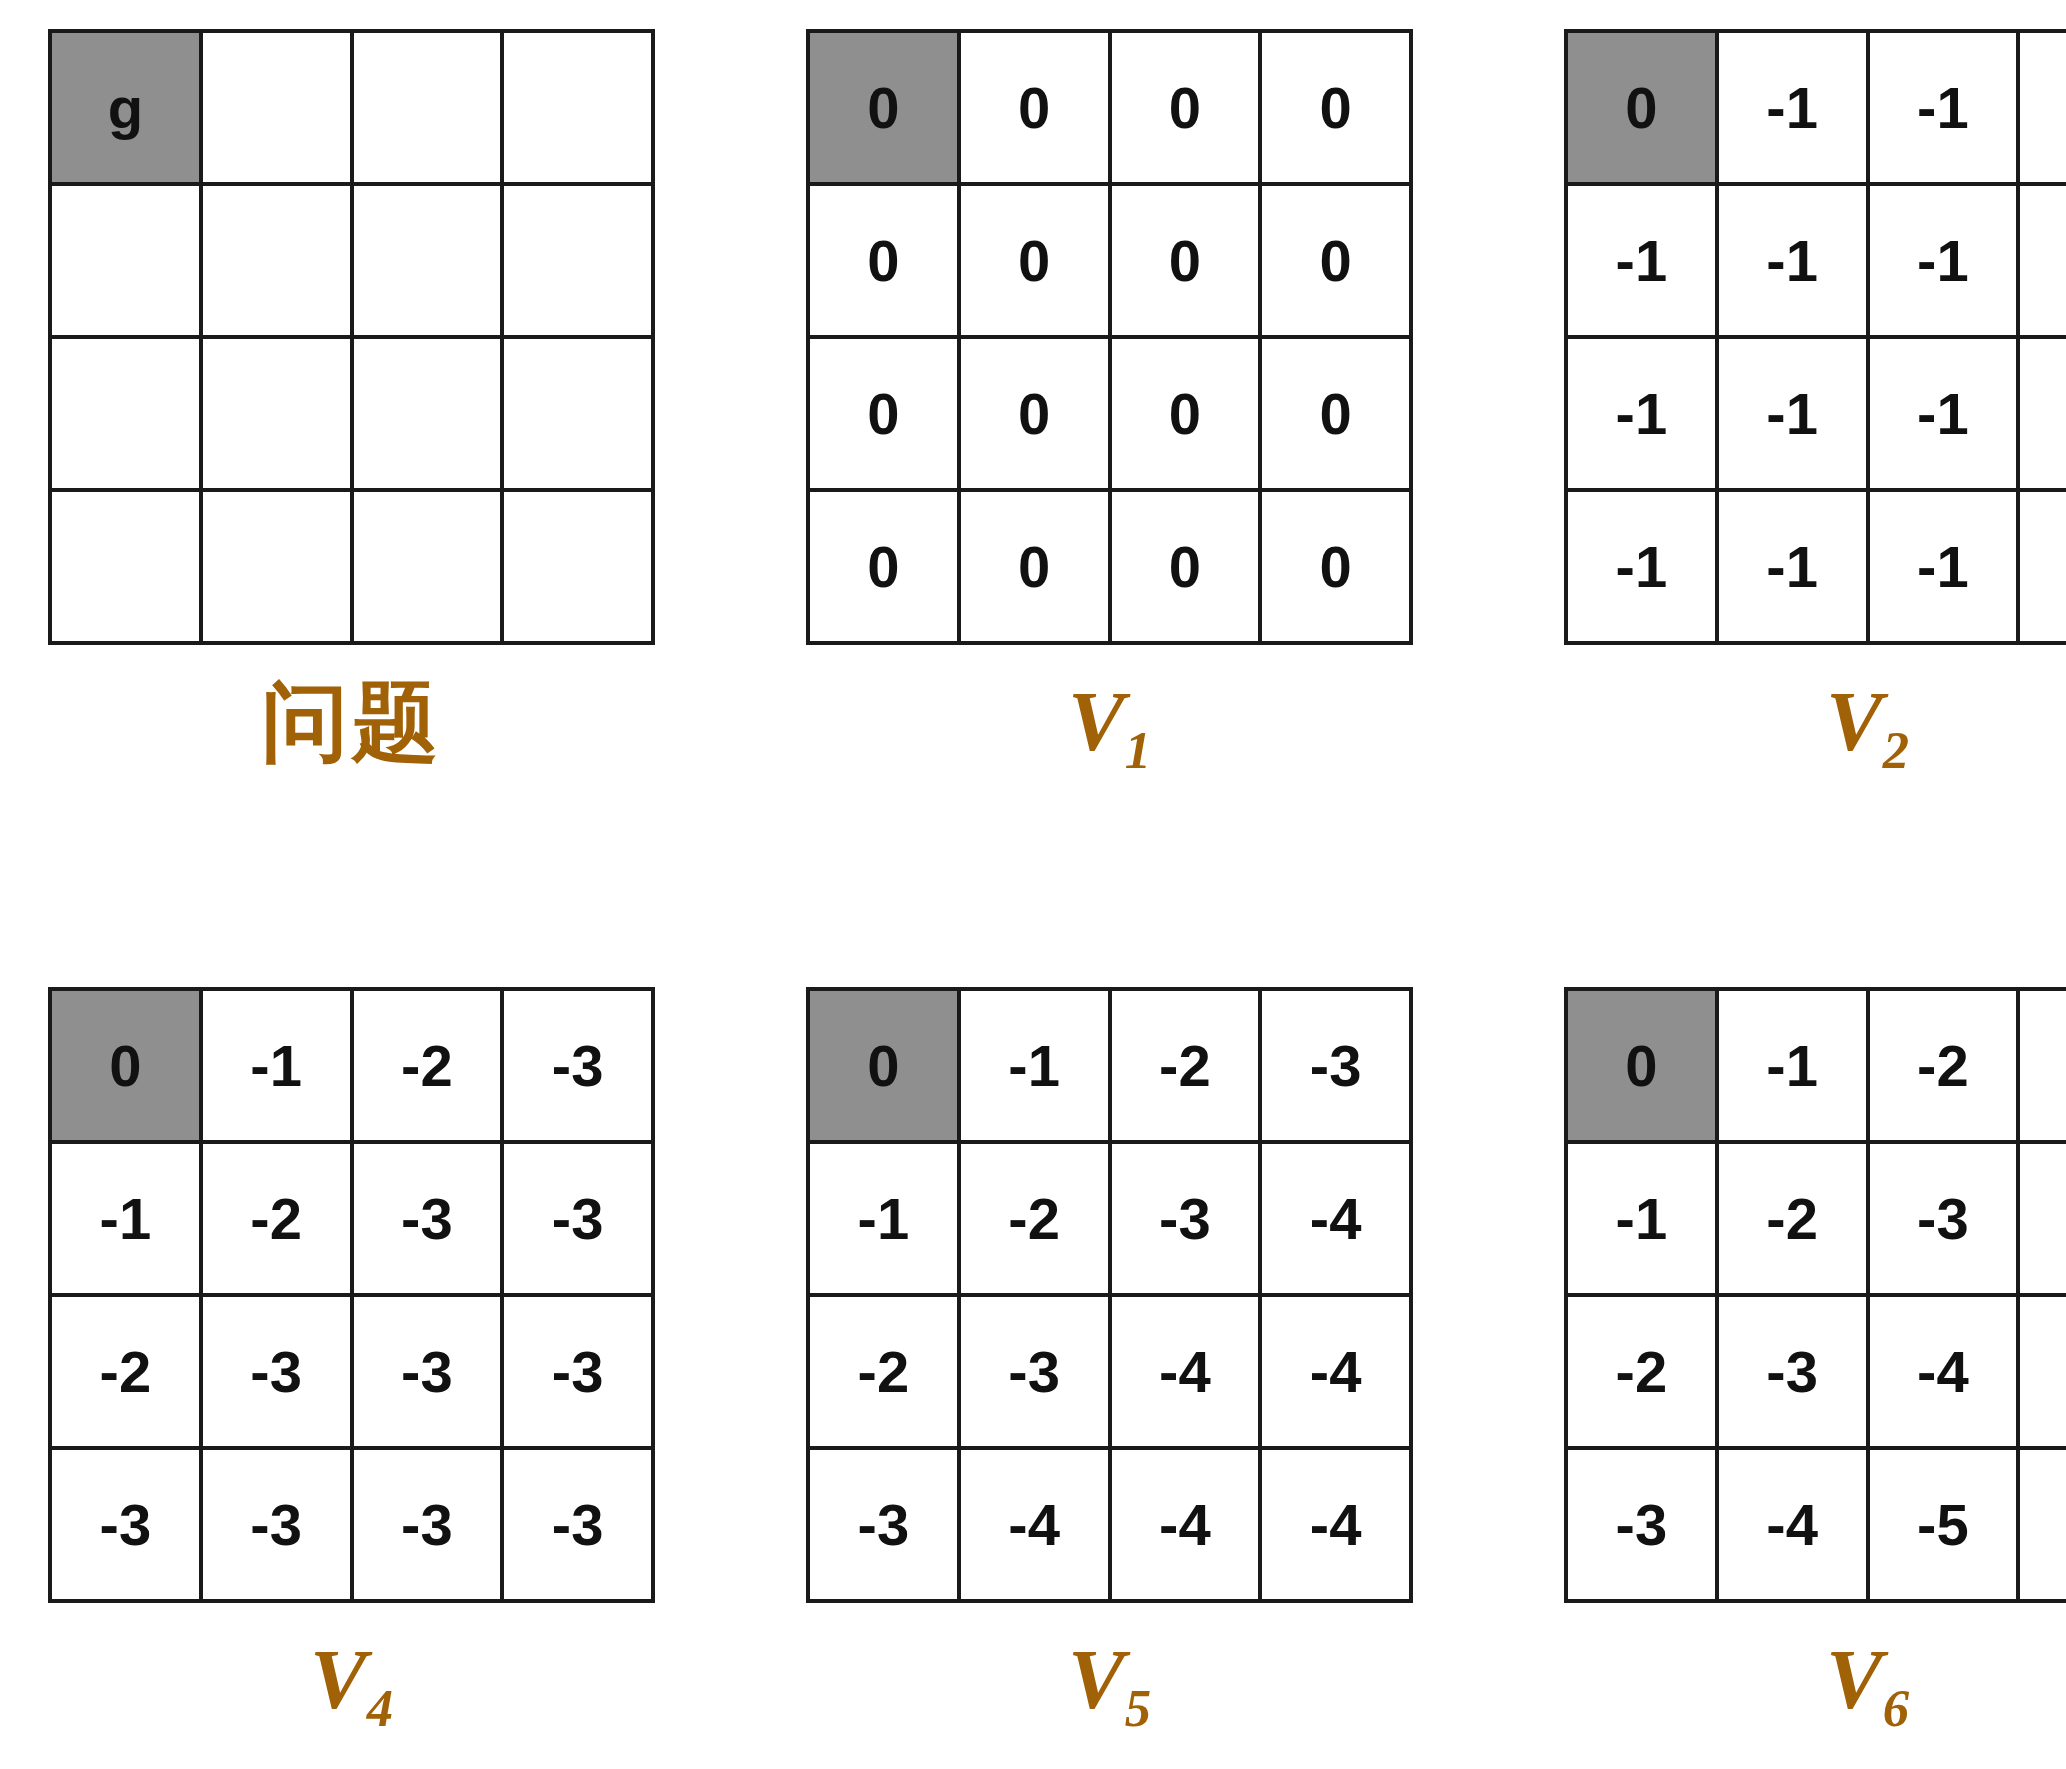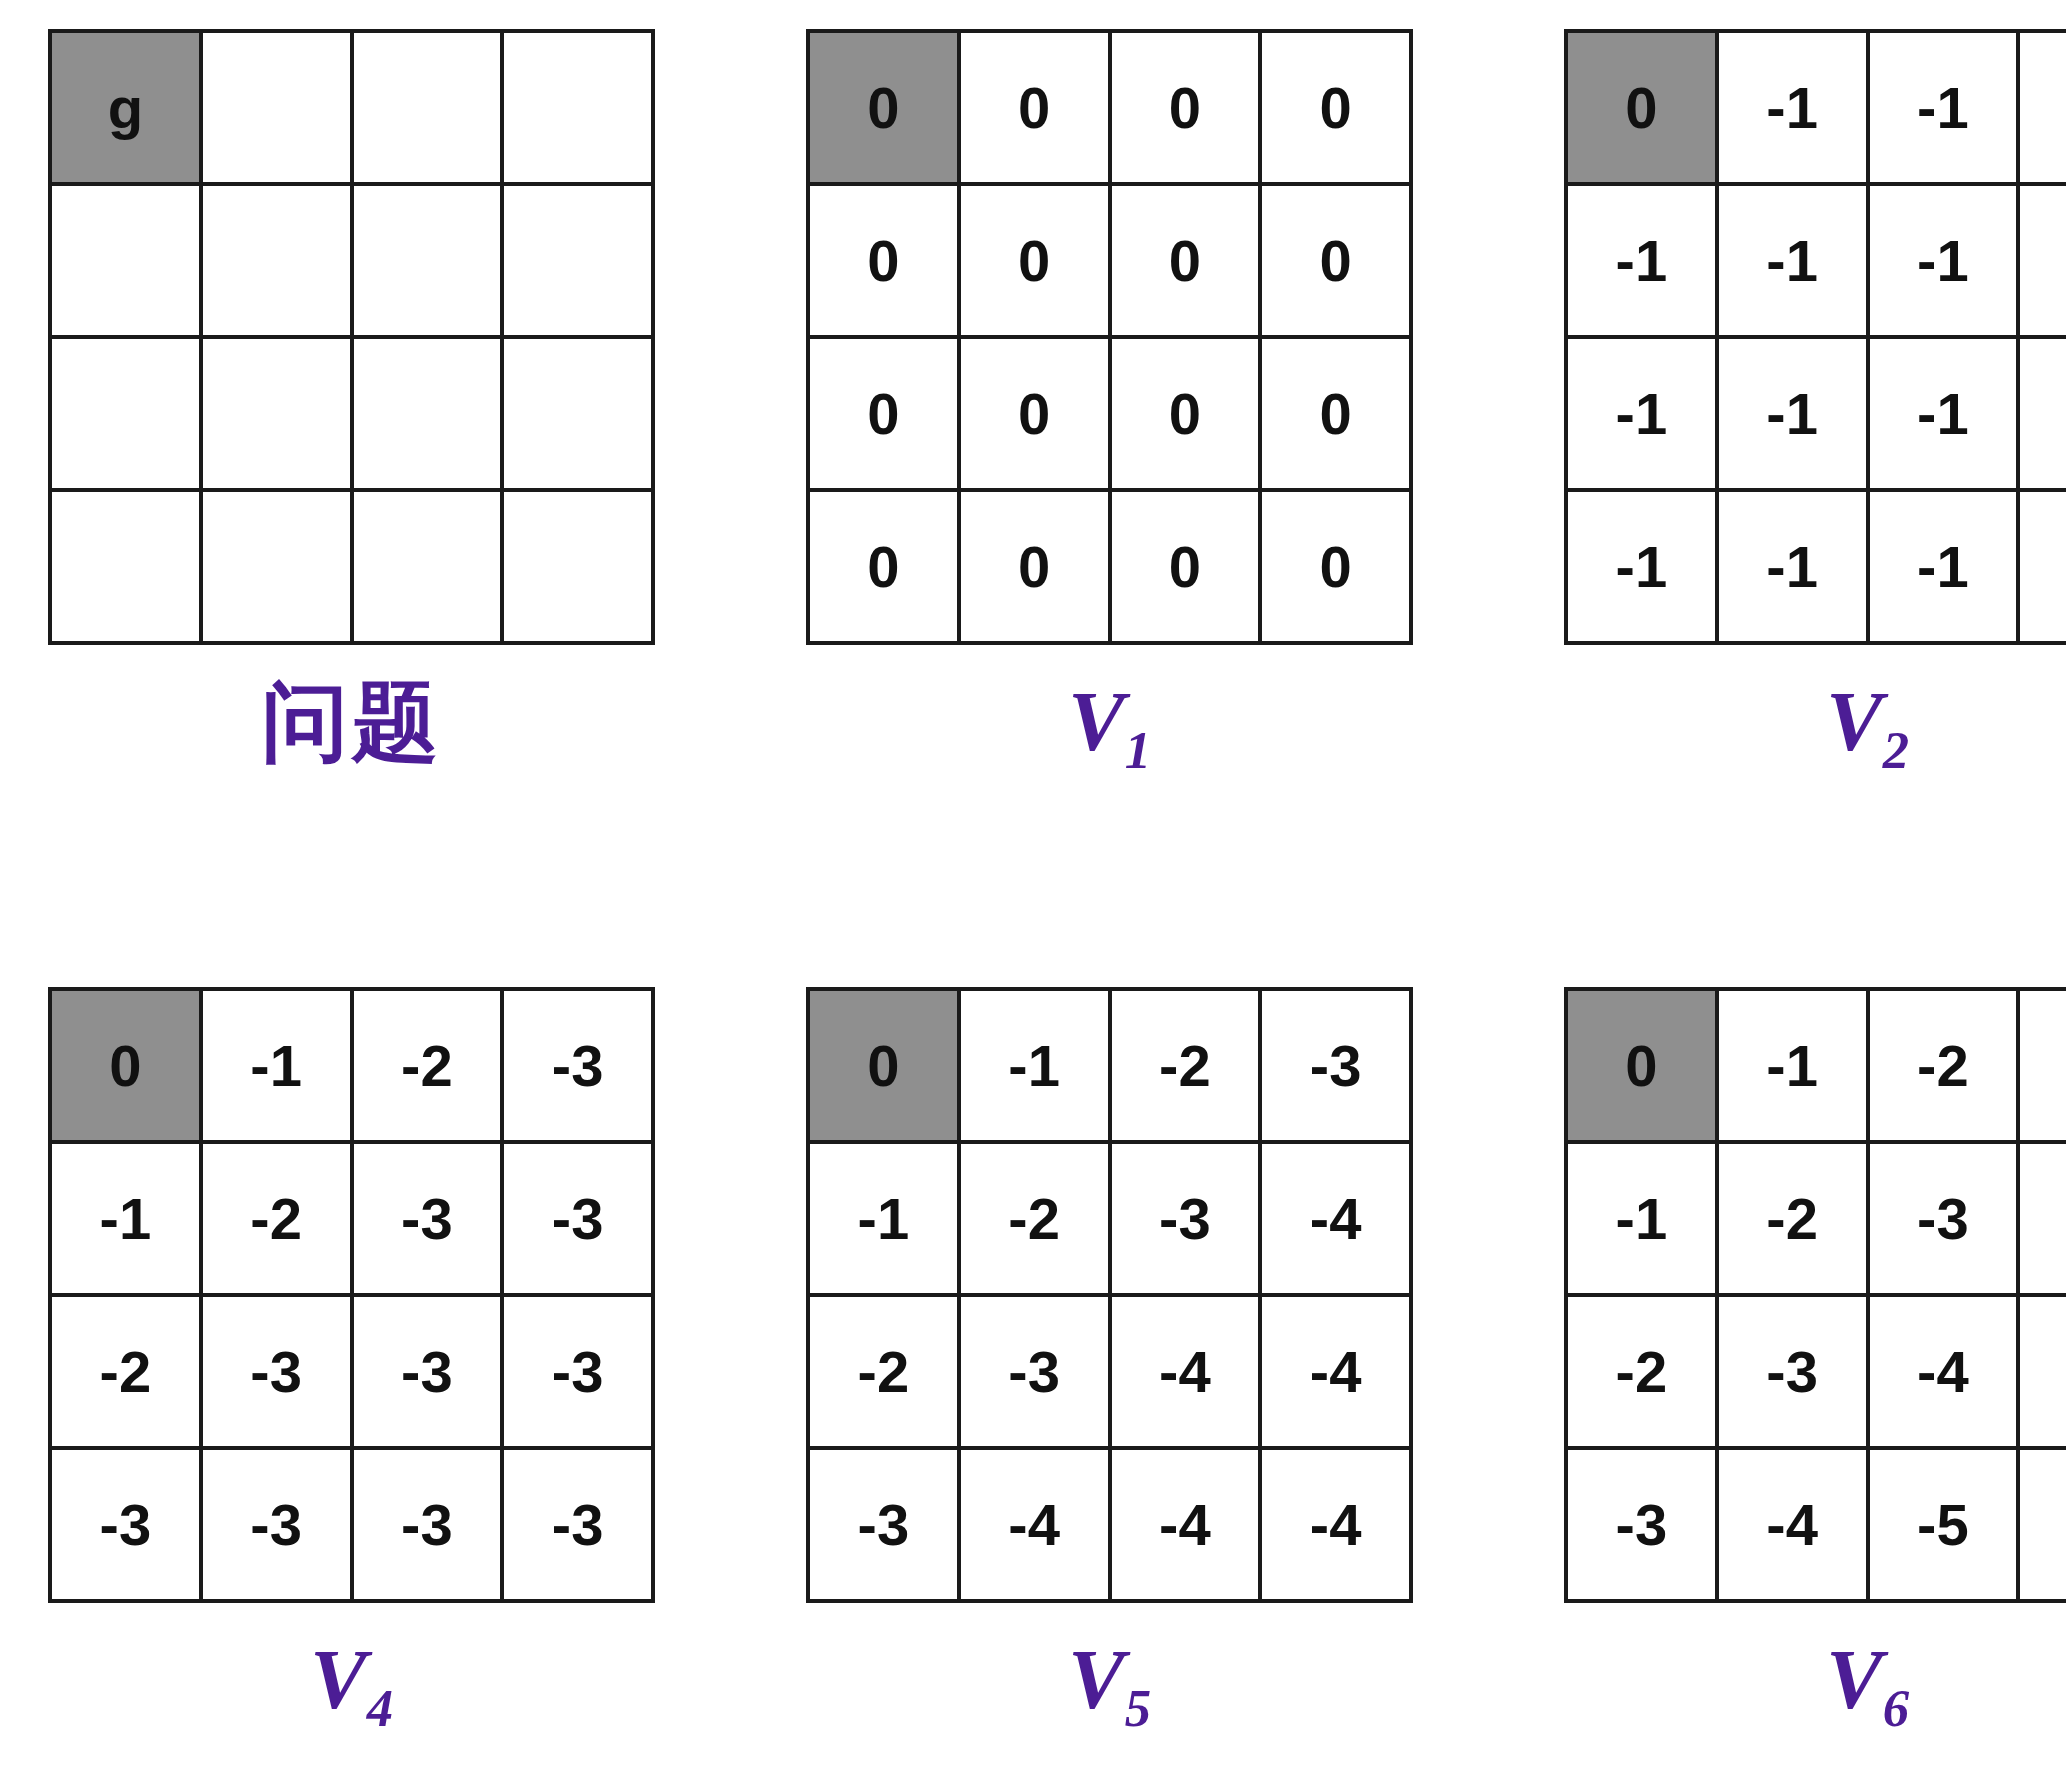--- a/index.html
+++ b/index.html
@@ -50,21 +50,21 @@
     background:#ffffff;
   }
   .cell.goal{background:var(--goal);}
   .label{
     margin-top:30px;
     font-family:"Liberation Serif",serif;
     font-style:italic;
     font-weight:bold;
     font-size:85px;
     line-height:1.1;
-    color:#4c1d95;
+    color:#a16207;
     white-space:nowrap;
   }
   .label sub{
     font-size:0.62em;
     vertical-align:-0.35em;
     line-height:0;
   }
   .label.cjk{
     font-style:normal;
     font-family:"DejaVu Sans","Liberation Sans",sans-serif;

